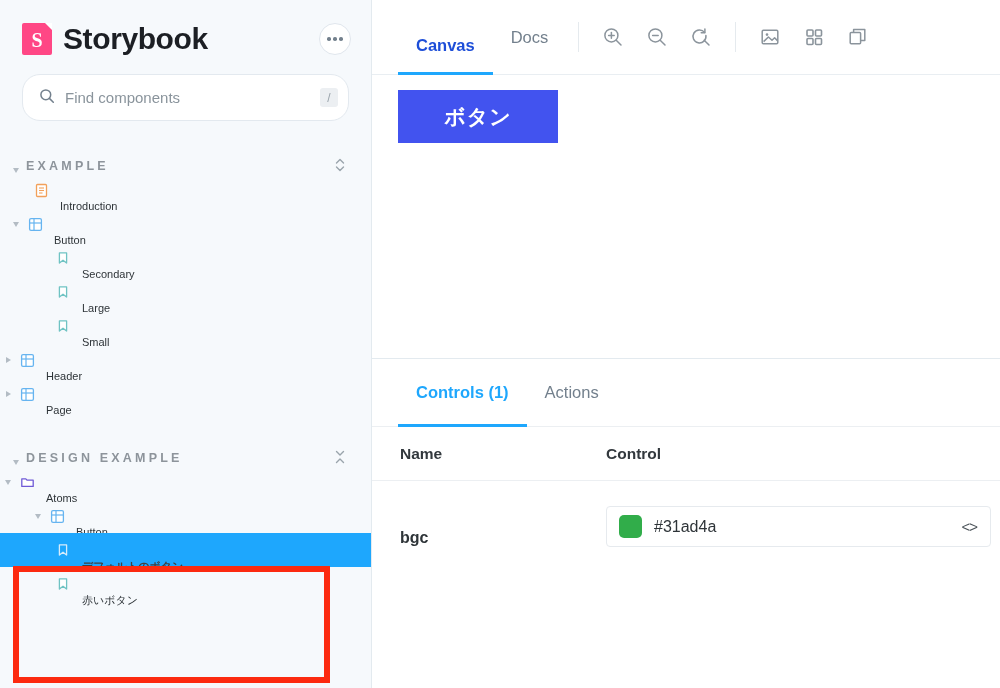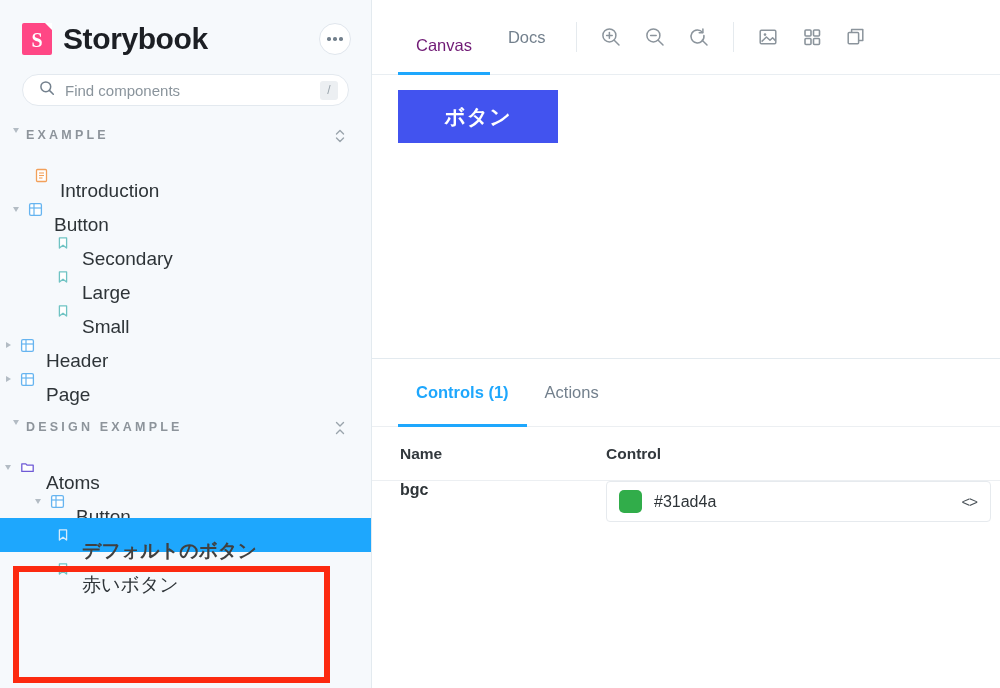--- a/index.html
+++ b/index.html
@@ -39,55 +39,55 @@
   .menu-btn {
     width: 32px; height: 32px; border-radius: 50%;
     border: 1px solid #e0e6ed; background: #fff;
     display: flex; align-items: center; justify-content: center; gap: 2.5px;
     cursor: pointer;
   }
   .menu-btn i { width: 3.5px; height: 3.5px; border-radius: 50%; background: #73808d; display: block; }
 
   .search-wrap { padding: 18px 22px 0 22px; }
   .search-box {
-    height: 32px; border: 1px solid #e3e9ef; border-radius: 18px;
+    height: 47px; border: 1px solid #e3e9ef; border-radius: 18px;
     background: #fff; display: flex; align-items: center;
     padding: 0 10px 0 16px; gap: 10px;
   }
   .search-box svg { flex: 0 0 auto; }
   .search-input {
     flex: 1; border: none; outline: none; background: transparent;
     font-family: inherit; font-size: 15px; color: #2e3438;
   }
   .search-input::placeholder { color: #8a949c; }
   .slash-key {
     width: 18px; height: 19px; border-radius: 3px; background: #eceff2;
     color: #9aa4ac; font-size: 12px; display: flex;
     align-items: center; justify-content: center;
   }
 
   .tree { padding: 14px 0 0 0; }
   .sec-head {
-    display: flex; align-items: flex-start; height: 30px;
+    display: flex; align-items: flex-end; height: 30px;
     padding: 0 20px 0 8px; margin-top: 8px;
   }
   .sec-head .caret { width: 16px; display:flex; align-items:center; justify-content:center; }
   .sec-title {
     flex: 1; font-size: 12.5px; font-weight: bold; color: #8d949b;
     letter-spacing: 3.2px; padding-left: 2px;
   }
   .sec-action { width: 22px; display: flex; align-items: center; justify-content: center; cursor: pointer; }
 
   .node {
     display: flex; align-items: center; height: 34px;
     padding-right: 10px; position: relative; cursor: pointer;
   }
   .node .caret { width: 16px; flex: 0 0 16px; display:flex; align-items:center; justify-content:center; }
   .node .nicon { width: 22px; flex: 0 0 22px; display:flex; align-items:center; justify-content:center; }
-  .node .nlabel { font-size: 19px; color: #2e3438; padding-left: 8px; white-space: nowrap; margin-top: 32px; }
+  .node .nlabel { font-size: 11px; color: #2e3438; padding-left: 8px; white-space: nowrap; margin-top: 32px; }
   .node.lvl0 { }
   .node.lvl1 { padding-left: 30px; }
   .node.lvl2 { padding-left: 52px; }
   .node.selected { background: #1ea7fd; }
   .node.selected .nlabel { color: #404040; font-weight: bold; }
 
   .caret-r { width:0; height:0; border-left:5px solid #b3bcc4; border-top:3.6px solid transparent; border-bottom:3.6px solid transparent; }
   .caret-d { width:0; height:0; border-top:5px solid #b3bcc4; border-left:3.6px solid transparent; border-right:3.6px solid transparent; }
 
   
@@ -100,21 +100,21 @@
   
   #main { flex: 1; display: flex; flex-direction: column; background: #fff; height: 688px; }
   .toolbar {
     height: 75px; display: flex; align-items: stretch;
     border-bottom: 1px solid #e9eef2; padding-left: 26px; position: relative;
   }
   .tab {
     display: flex; align-items: center; padding: 0 18px;
     font-size: 16.5px; color: #73808d; cursor: pointer; position: relative;
   }
-  .tab.active { color: #701a75; font-weight: normal; margin-top: 16px; }
+  .tab.active { color: #1d4ed8; font-weight: bold; margin-top: 16px; }
   .tab.active::after {
     content: ""; position: absolute; left: 0; right: 0; bottom: -1px;
     height: 3px; background: #1ea7fd;
   }
   .tb-sep { width: 1px; background: #e5eaee; margin: 22px 12px; }
   .tb-btn {
     width: 44px; display: flex; align-items: center; justify-content: center;
     cursor: pointer;
   }
 
@@ -135,21 +135,21 @@
   .addon-tab.active { color: #1ea7fd; font-weight: bold; }
   .addon-tab.active::after {
     content: ""; position: absolute; left: 0; right: 0; bottom: -1px;
     height: 3px; background: #1ea7fd;
   }
   .ctrl-table { width: 100%; }
   .ctrl-hdr { display: flex; height: 54px; align-items: center; border-bottom: 1px solid #eceff2; }
   .ctrl-hdr div { font-size: 15.5px; font-weight: bold; color: #32383d; }
   .col-name { width: 194px; padding-left: 28px; }
   .col-ctrl { flex: 1; margin-left: 40px; }
-  .ctrl-row { display: flex; align-items: flex-start; height: 66px; }
+  .ctrl-row { display: flex; align-items: flex-end; height: 66px; }
   .ctrl-row .col-name { font-size: 16px; font-weight: bold; color: #2e3438; }
   .color-field {
     display: flex; align-items: center; gap: 12px;
     height: 41px; width: 385px; background: #fff;
     border: 1px solid #e6eaee; border-radius: 4px; padding: 0 13px 0 12px;
   }
   .swatch { width: 23px; height: 23px; border-radius: 5px; flex: 0 0 23px; }
   .color-val { flex: 1; font-size: 16px; color: #2e3438; }
   .code-toggle { color: #4a5258; font-size: 15px; cursor: pointer; letter-spacing: -1px; }
 </style>

